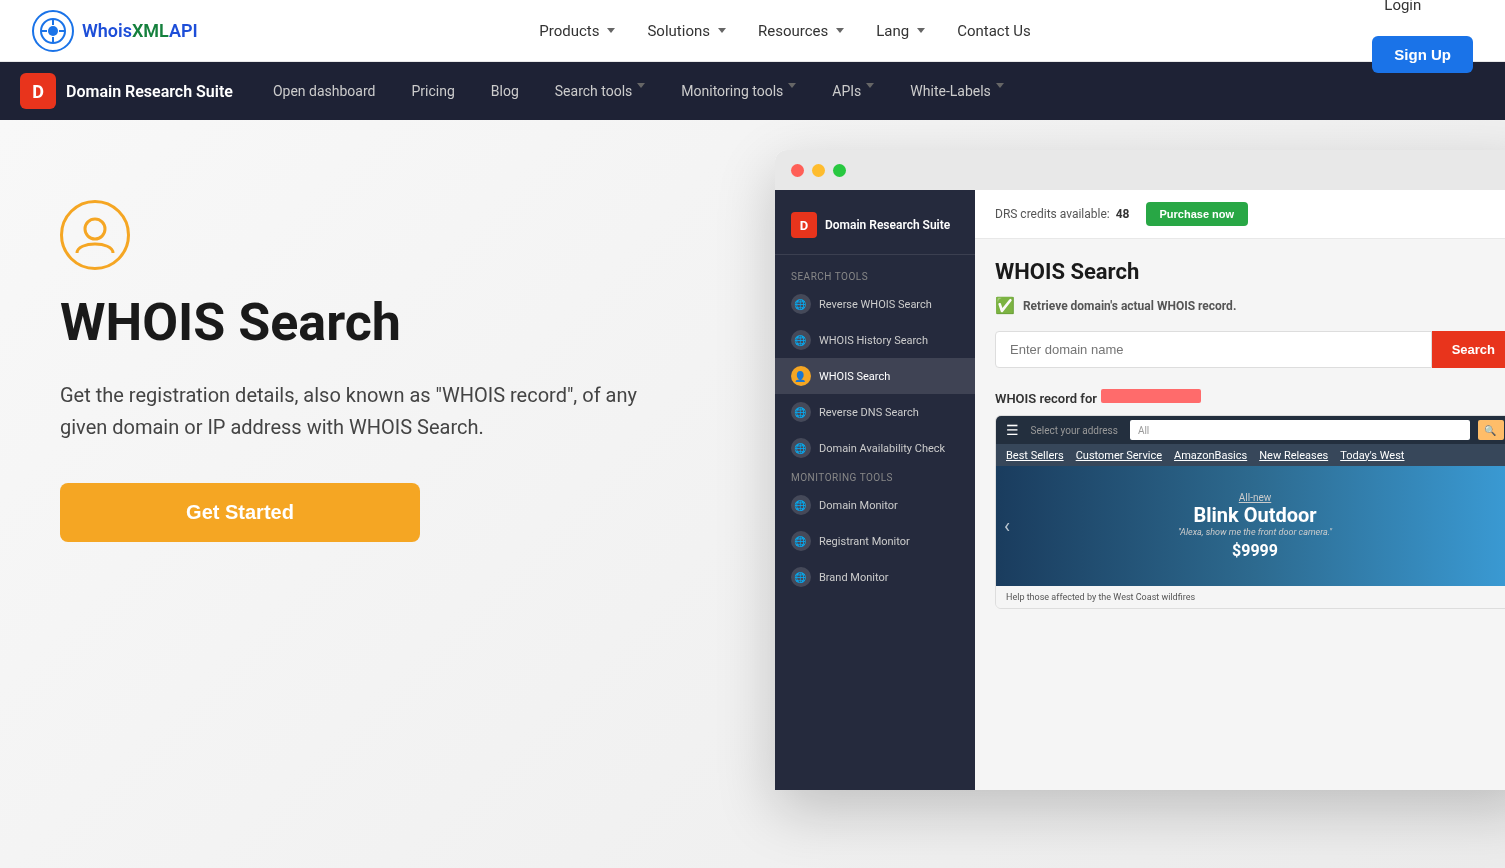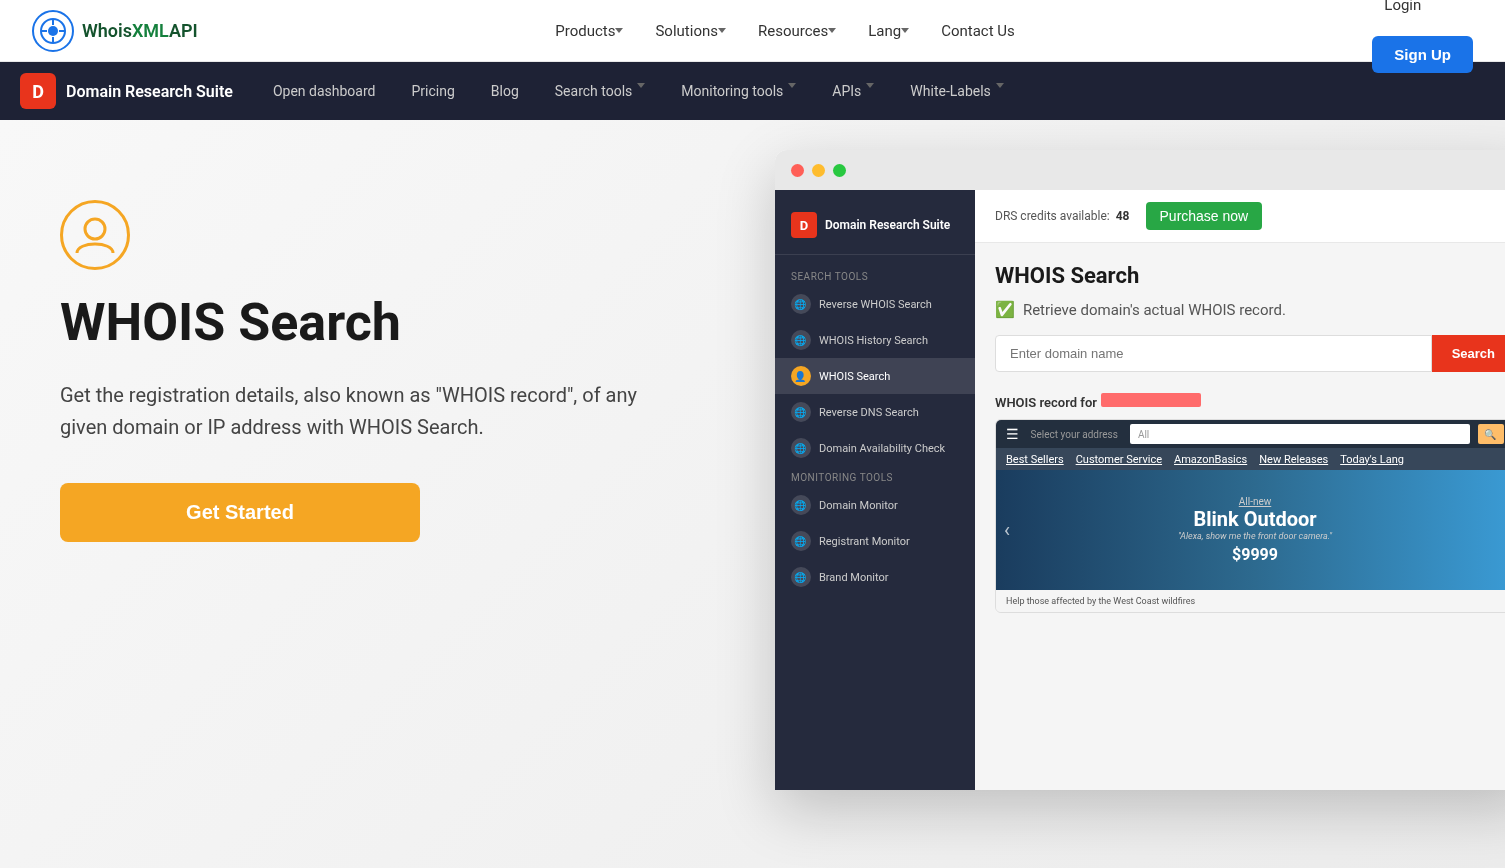--- a/index.html
+++ b/index.html
@@ -19,24 +19,24 @@
     }
     .top-nav-left { display: flex; align-items: center; gap: 8px; }
     .logo-icon {
       width: 42px; height: 42px;
       border-radius: 50%;
       border: 2px solid #1a73e8;
       display: flex; align-items: center; justify-content: center;
       font-weight: 700; font-size: 13px; color: #1a73e8;
     }
     .logo-text { font-size: 18px; font-weight: 600; color: #222; }
-    .logo-text span { color: #14532d; }
+    .logo-text span { color: #1d4ed8; }
     .top-nav-menu { display: flex; align-items: center; gap: 4px; }
     .top-nav-menu-item {
-      display: flex; align-items: center; gap: 0;
+      display: flex; align-items: center; gap: 8px;
       padding: 8px 14px;
       font-size: 15px; color: #333; cursor: pointer;
       border-radius: 4px;
     }
     .chevron-down {
       width: 0; height: 0;
       border-left: 4px solid transparent;
       border-right: 4px solid transparent;
       border-top: 5px solid #666;
       display: inline-block;
@@ -178,28 +178,28 @@
       background: #fff;
       padding: 12px 20px;
       display: flex; align-items: center; justify-content: space-between;
       border-bottom: 1px solid #e8e8e8;
     }
     .credits-text { font-size: 12px; color: #555; }
     .credits-number { color: #333; font-weight: 700; }
     .purchase-btn {
       background: #28a745; color: #fff;
       border: none; border-radius: 4px;
-      padding: 6px 14px; font-size: 14px; font-weight: 400;
+      padding: 6px 14px; font-size: 11px; font-weight: 700;
       cursor: pointer; margin-left: 10px;
     }
     .app-main-body { padding: 20px; }
     .tool-title { font-size: 22px; font-weight: 700; color: #1a1a1a; margin-bottom: 12px; }
     .tool-desc { display: flex; align-items: center; gap: 8px; margin-bottom: 16px; }
     .check-icon { color: #28a745; font-size: 16px; }
-    .tool-desc-text { font-size: 15px; color: #555; }
+    .tool-desc-text { font-size: 12px; color: #555; font-weight: bold; }
     .search-row { display: flex; gap: 0; margin-bottom: 20px; }
     .domain-input {
       flex: 1;
       border: 1px solid #ddd;
       padding: 10px 14px;
       font-size: 13px; color: #999;
       border-radius: 4px 0 0 4px;
       outline: none;
     }
     .search-btn {
@@ -450,21 +450,21 @@
               <div class="amazon-search">
                 <span>All</span>
               </div>
               <div class="amazon-search-btn">🔍</div>
             </div>
             <div class="amazon-nav">
               <span class="amazon-nav-item">Best Sellers</span>
               <span class="amazon-nav-item">Customer Service</span>
               <span class="amazon-nav-item">AmazonBasics</span>
               <span class="amazon-nav-item">New Releases</span>
-              <span class="amazon-nav-item">Today's Lang</span>
+              <span class="amazon-nav-item">Today's West</span>
             </div>
             <div class="amazon-hero-banner">
               <span class="amazon-nav-arrow">‹</span>
               <div class="amazon-hero-text">
                 <div class="amazon-hero-subtitle">All-new</div>
                 <div class="amazon-hero-title">Blink Outdoor</div>
                 <div class="amazon-hero-quote">"Alexa, show me the front door camera."</div>
                 <div class="amazon-hero-price">$9999</div>
               </div>
             </div>

